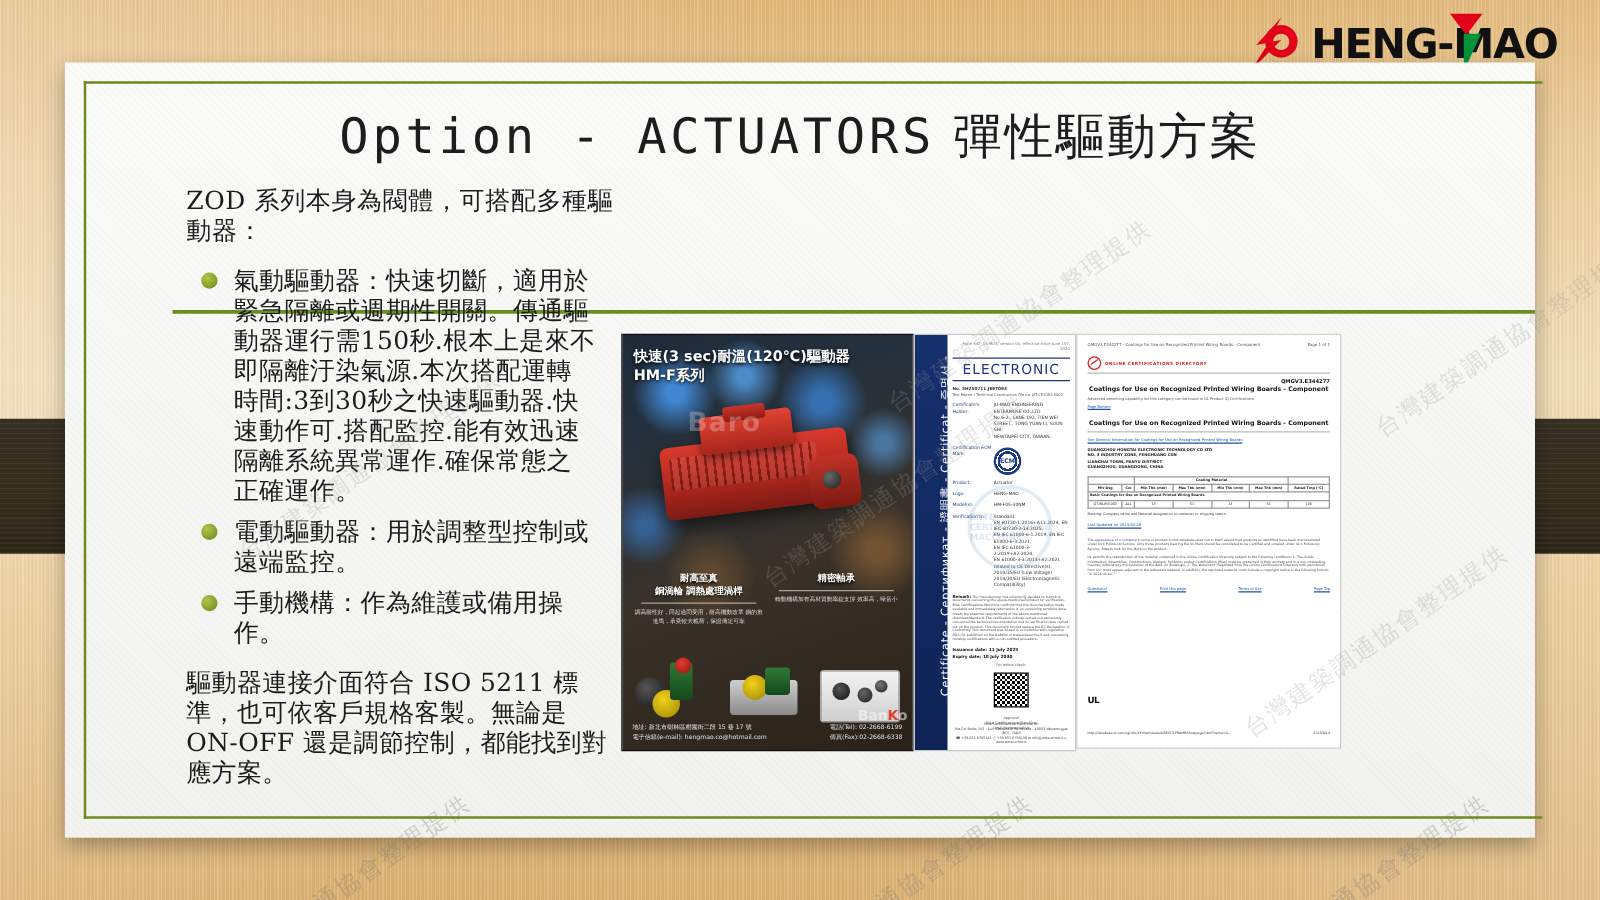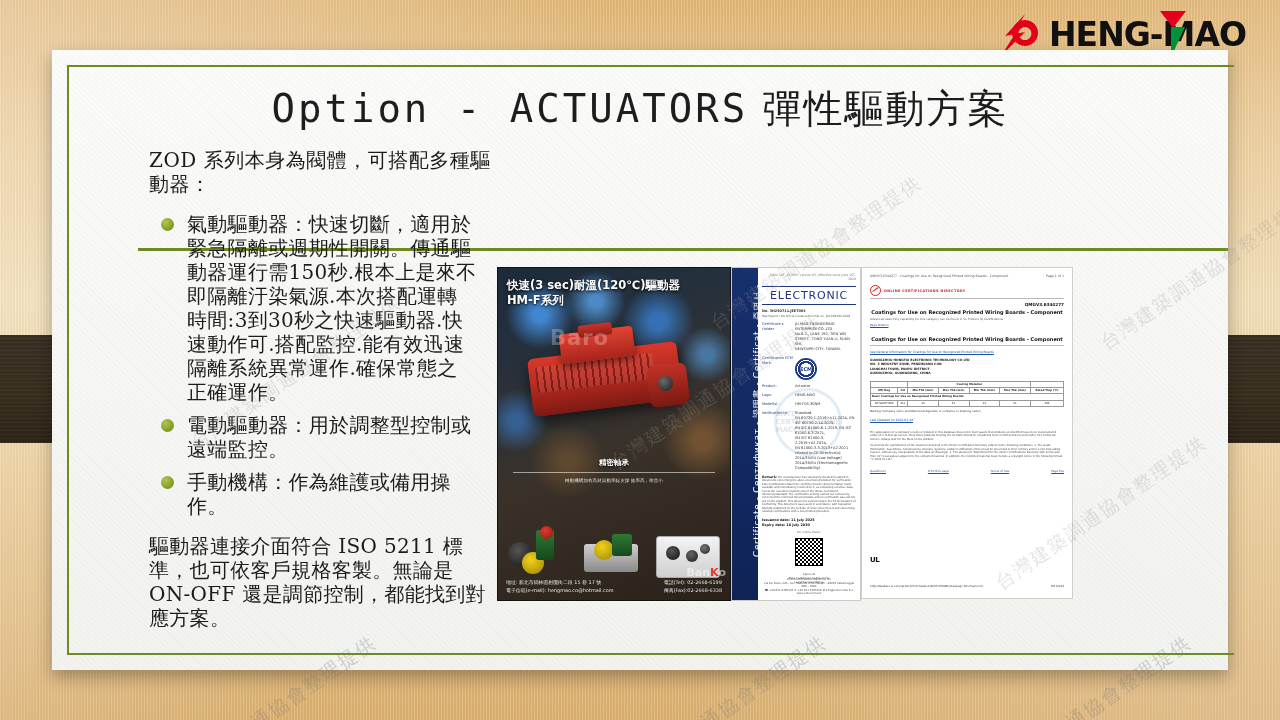--- a/index.html
+++ b/index.html
@@ -321,20 +321,26 @@
         <div class="act-body"></div>
         <div class="act-fins"></div>
         <div class="act-top"></div>
         <div class="act-cap"></div>
         <div class="act-end"></div>
         <div class="act-knob"></div>
       </div>
       <div class="act-wm">Baro</div>
 
       <div class="features">
+        <div class="feat">
+          <div class="fh">耐高至真</div>
+          <div class="fh">銅渦輪 調熱處理渦桿</div>
+          <div class="fline"></div>
+          <div class="fb">調高耐性好，同起過同受用，耐高機動改革 鋼的推進馬，承受較大載荷，保證傳定可靠</div>
+        </div>
         <div class="feat">
           <div class="fh">精密軸承</div>
           <div class="fline"></div>
           <div class="fb">轉動機構加有高材質動率錠支撐 效率高，噪音小</div>
         </div>
       </div>
 
       <div class="thumbs">
         <div class="thumb">
           <span class="t-gear" style="left:2px;top:18px;width:24px;height:24px;background:radial-gradient(circle at 40% 35%,#555,#151515);"></span>

